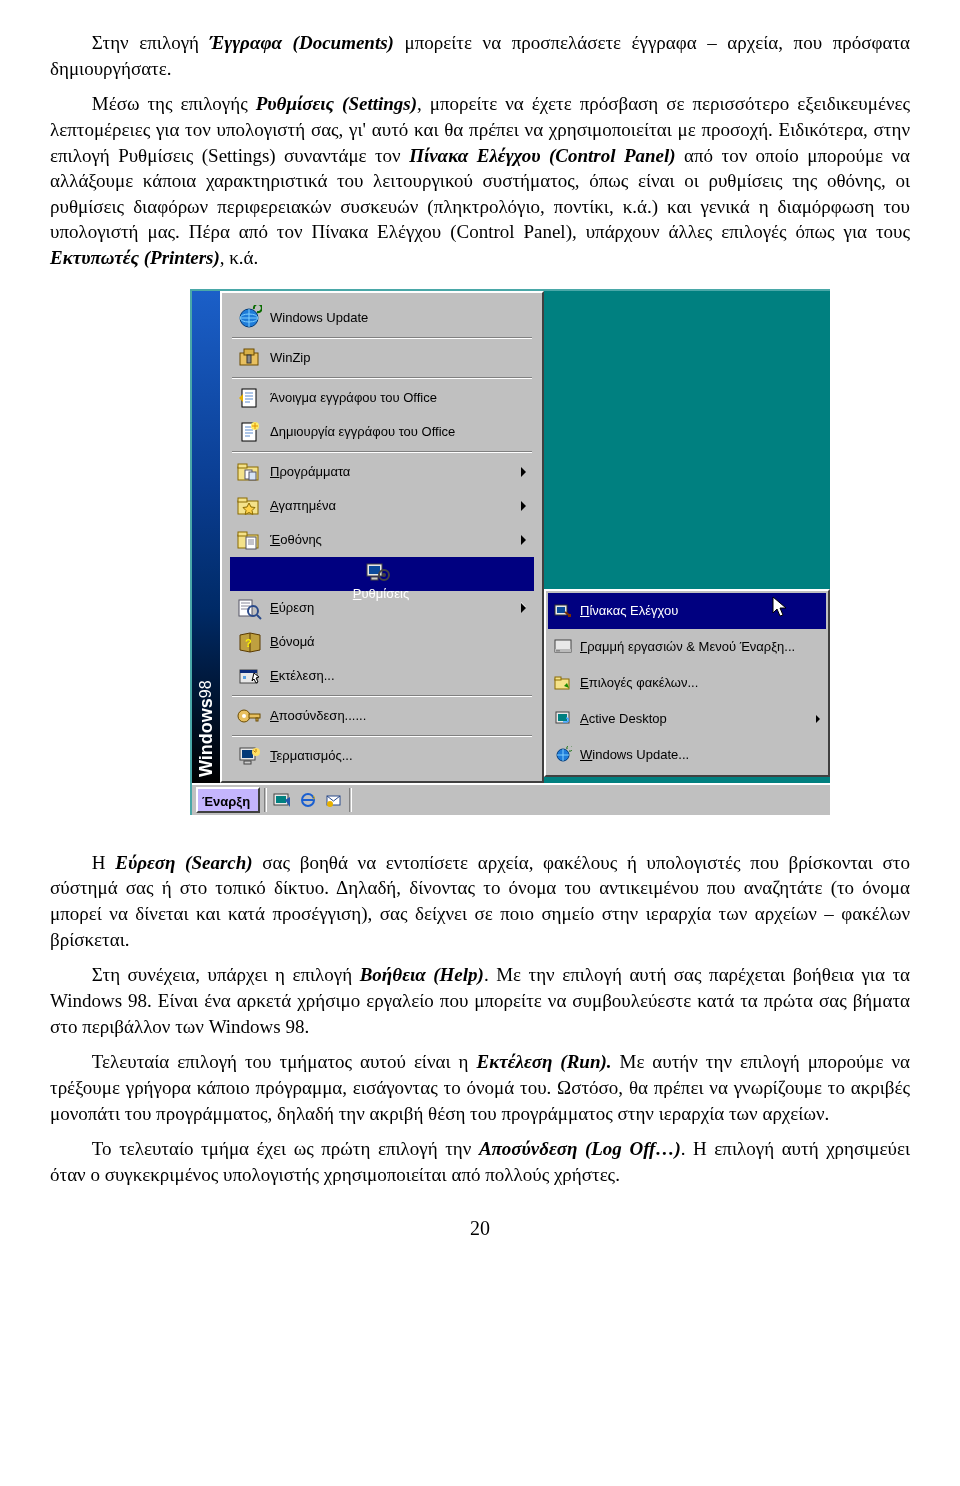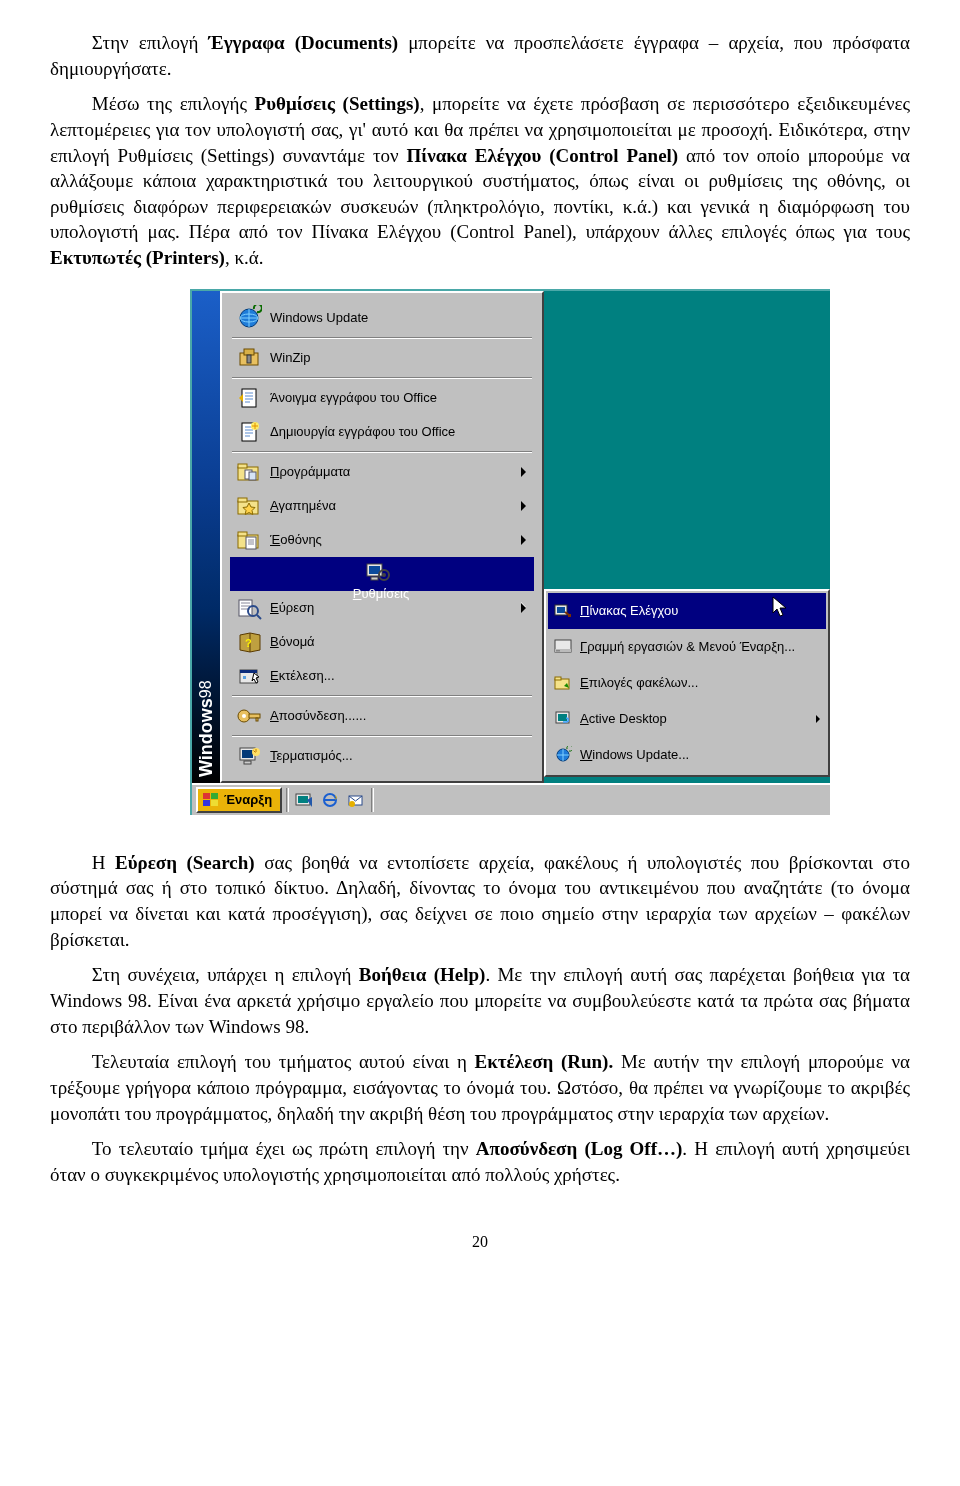--- a/index.html
+++ b/index.html
@@ -7,21 +7,21 @@
     font-family: "Times New Roman", serif;
     font-size: 19px;
     line-height: 1.35;
     color: #000;
     background: #fff;
     width: 960px;
     margin: 0 auto;
     padding: 30px 50px 20px 50px;
   }
   p.doc { text-align: justify; margin-bottom: 10px; text-indent: 2.2em; }
-  .bi { font-weight: bold; }
+  .bi { font-weight: bold; font-style: italic; }
 
   
   .shot-wrap { margin: 18px 0 35px 140px; }
   .shot {
     width: 640px;
     background: #008080;
     border-top: 2px solid #4aa8a8;
     border-left: 2px solid #4aa8a8;
     position: relative;
     font-family: Tahoma, "MS Sans Serif", Arial, sans-serif;
@@ -86,28 +86,29 @@
   .taskbar {
     background: #c0c0c0;
     border-top: 2px solid #fff;
     height: 32px;
     display: flex;
     align-items: center;
     padding: 2px 4px;
     gap: 4px;
   }
   .start-btn {
-    background: #eab308;
+    background: #c4b5fd;
     border: 2px solid;
     border-color: #fff #404040 #404040 #fff;
     height: 26px;
     padding: 0 8px 0 4px;
-    display: flex; align-items: center; gap: 4px;
+    display: flex; align-items: flex-end; gap: 4px;
     font-weight: bold;
     font-size: 13px;
+    flex-direction: column;
   }
   .vsep {
     width:3px; height:24px;
     border-left:1px solid #808080;
     border-right:1px solid #fff;
   }
   .ql { width:22px; height:22px; display:flex; align-items:center; justify-content:center; }
 
   
   .submenu {
@@ -127,21 +128,21 @@
   .si.sel { background: #000080; color: #fff; }
   .si .ic2 { width: 22px; height: 20px; margin-right: 6px; display:flex;align-items:center;justify-content:center; flex-shrink:0; }
   .si .lbl { flex:1; white-space: nowrap; }
   .si .arrow {
     width:0;height:0;border-top:4px solid transparent;border-bottom:4px solid transparent;border-left:4px solid #000; margin-left:auto;
   }
   .cursor {
     position:absolute; left:580px; top:305px;
   }
 
-  .pagenum { text-align:center; margin-top:44px; font-size:16px; }
+  .pagenum { text-align:center; margin-top:28px; font-size:20px; }
 
   svg { display:block; }
 </style>
 </head>
 <body>
 
 <p class="doc">
   <span>Στην επιλογή </span><span class="bi">Έγγραφα (Documents)</span><span> μπορείτε να προσπελάσετε έγγραφα – αρχεία, που πρόσφατα δημιουργήσατε.</span>
 </p>
 

